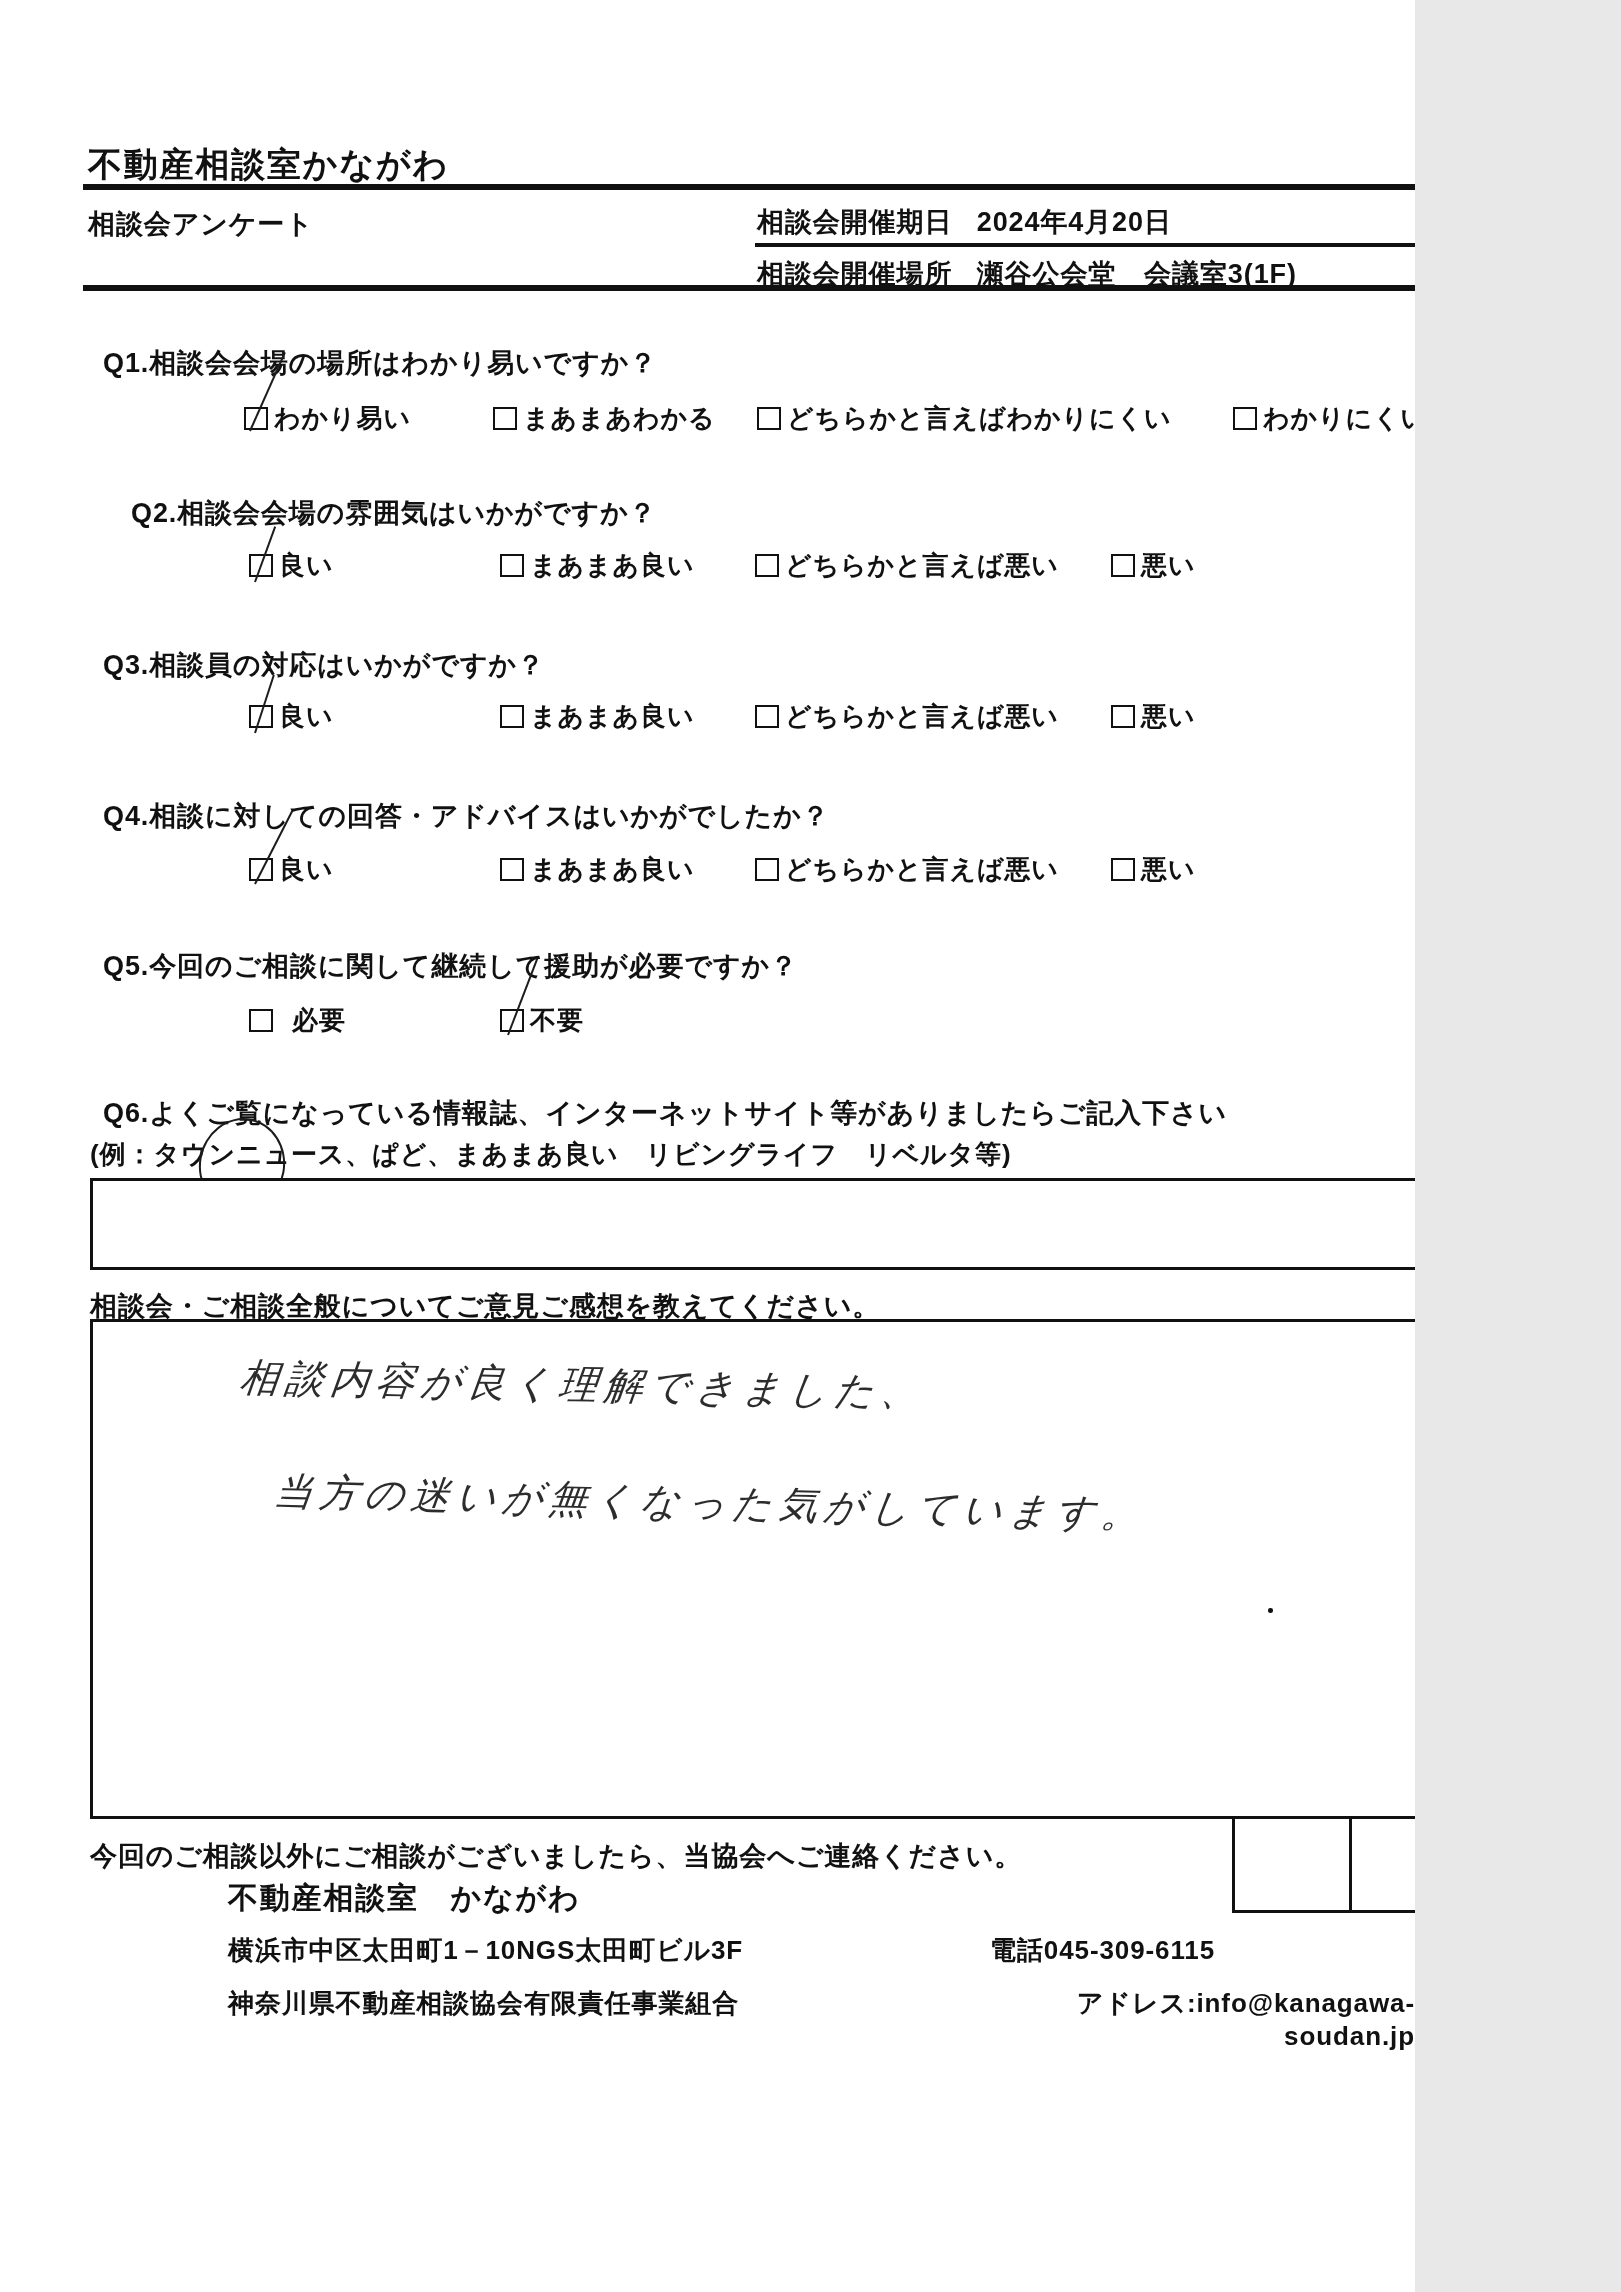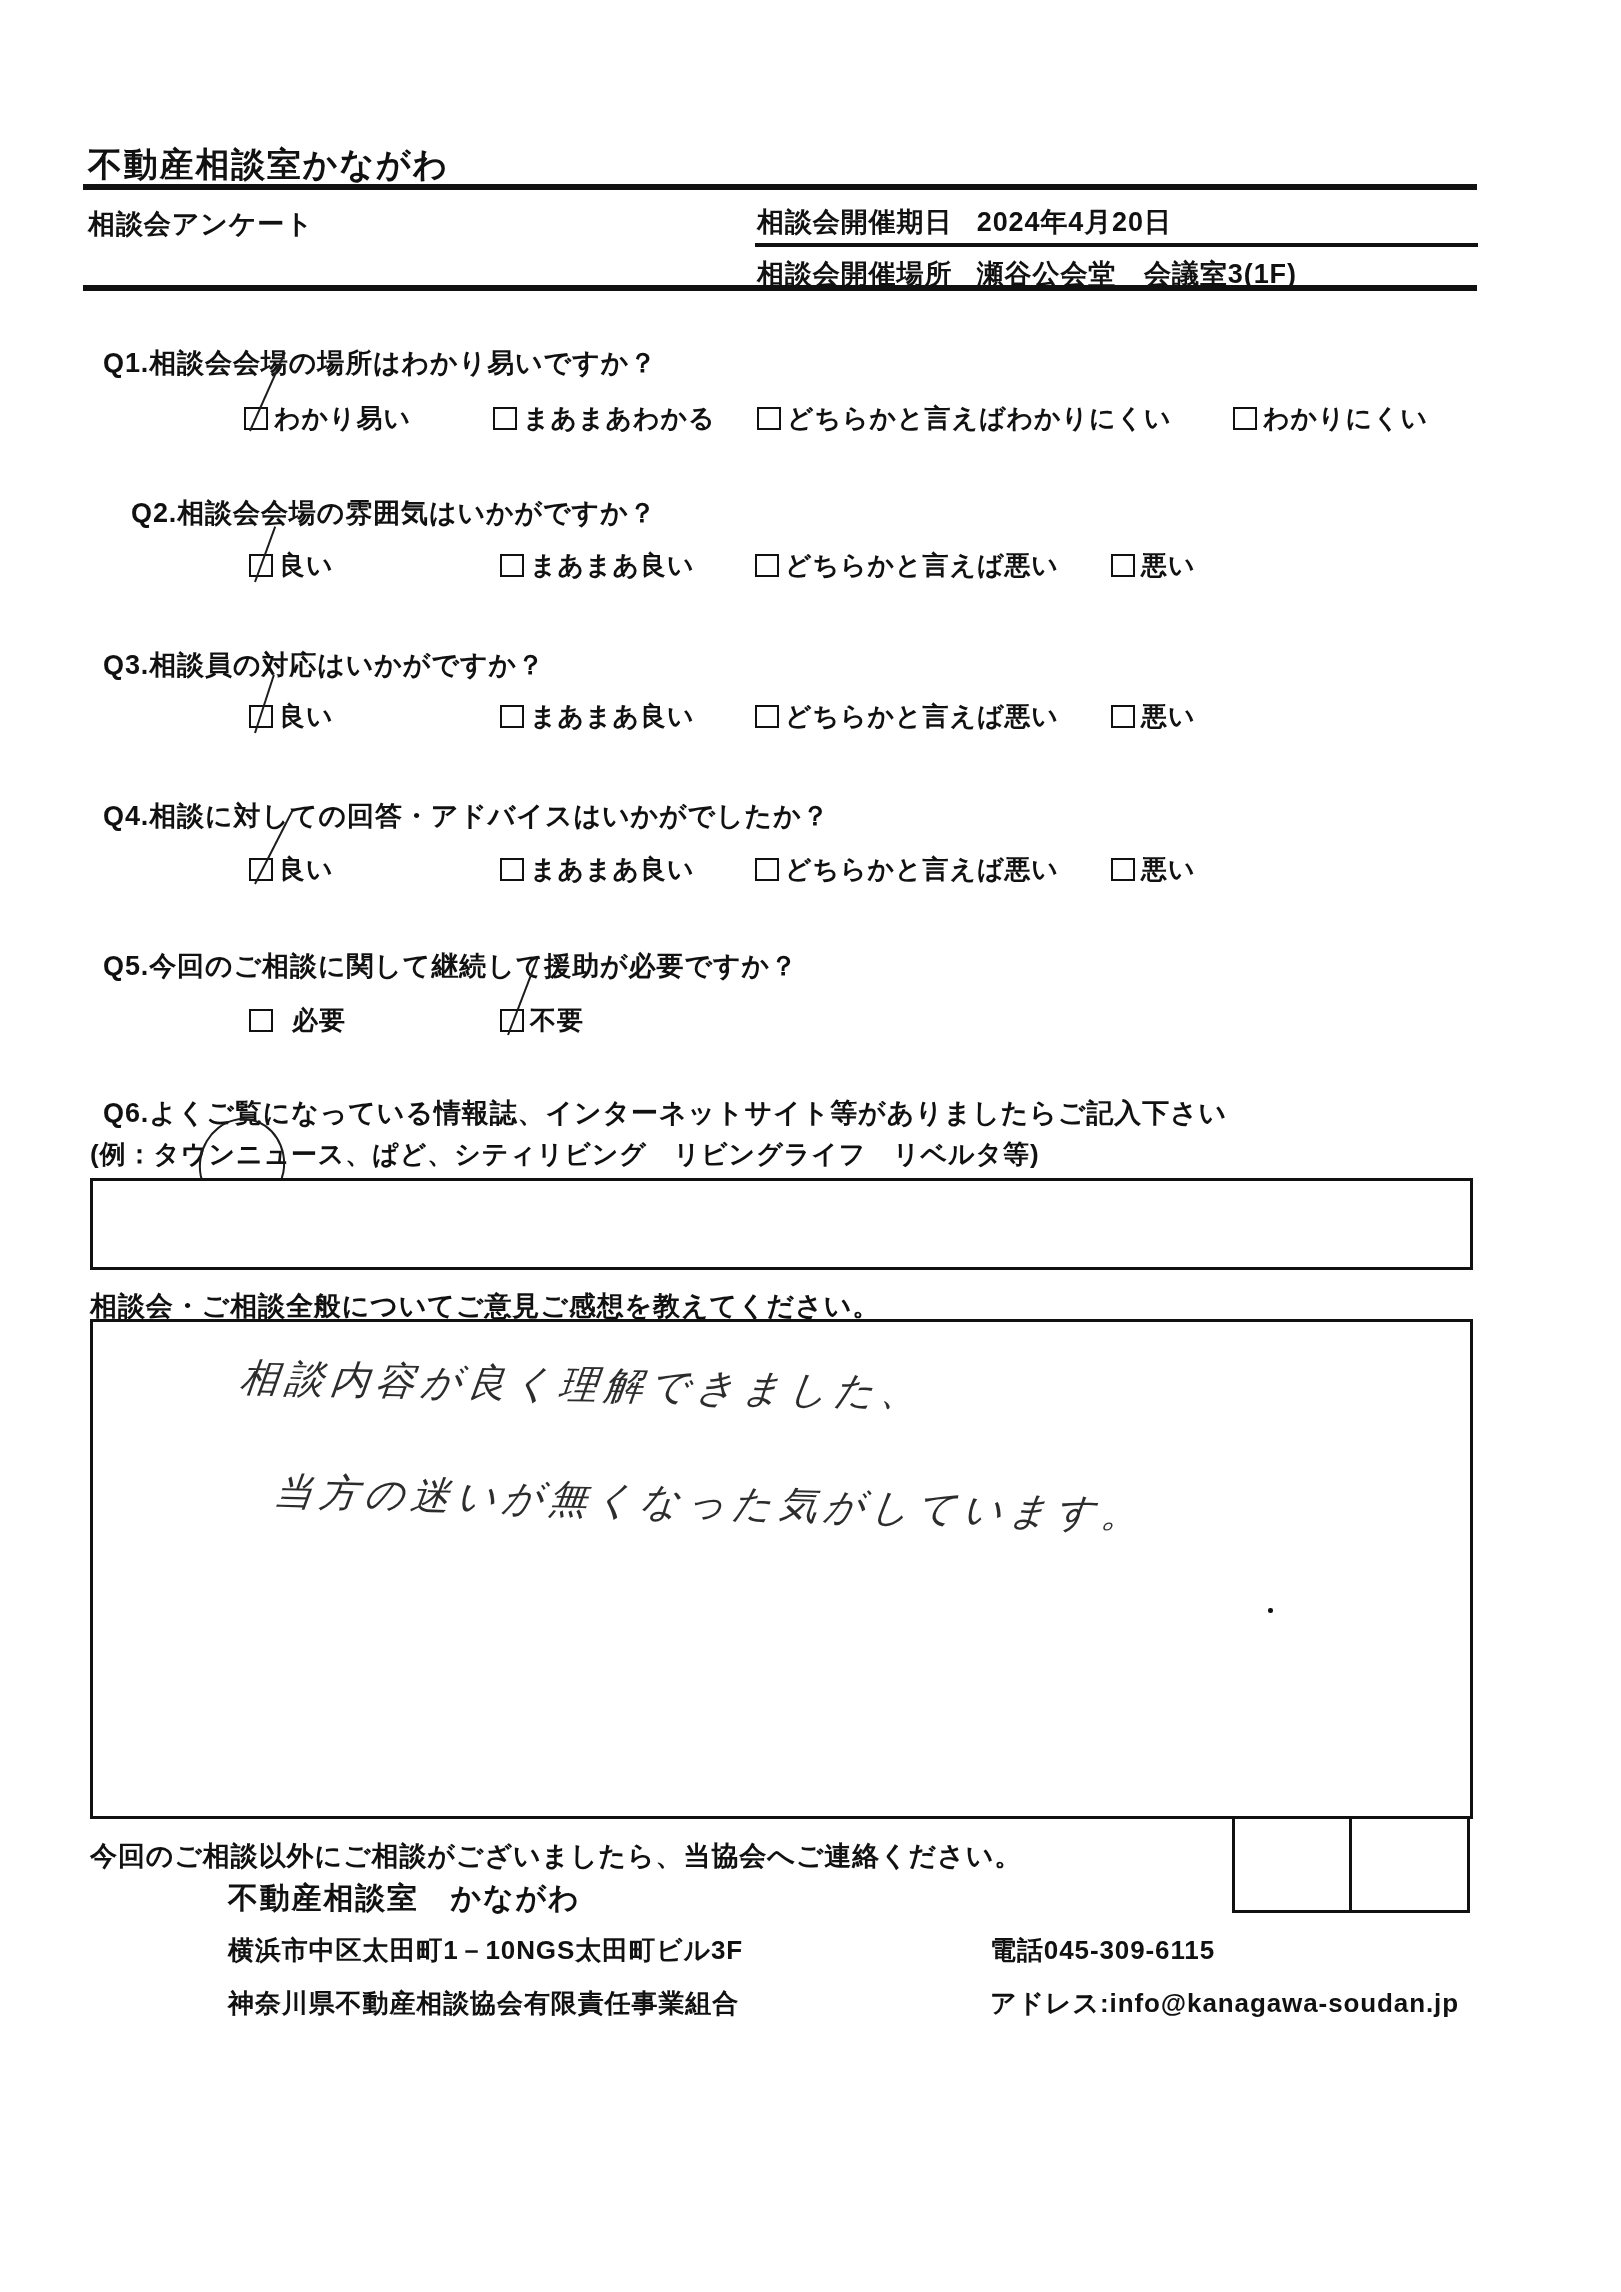--- a/index.html
+++ b/index.html
@@ -1,22 +1,23 @@
 <!DOCTYPE html>
 <html style="font-size:14.3px"><head>
 <meta charset="utf-8">
 <style>
   html,body{margin:0;padding:0;background:#e8e8e8;}
   .page{
     position:relative;
-    width:1621px;height:2293px;
+    width:1403px;height:2293px;
     background:#ffffff;
     font-family:"Liberation Sans","DejaVu Sans",sans-serif;
     color:#111;
     overflow:hidden;
+    padding-left:12px;
   }
   .abs{position:absolute;}
   .rule{position:absolute;background:#111;}
   .doc-title{font-size:34px;font-weight:700;letter-spacing:1.8px;}
   .hdr-text{font-size:27px;font-weight:700;letter-spacing:0.9px;}
   .q-title{font-size:27px;font-weight:700;letter-spacing:0.9px;white-space:nowrap;}
   .q-example{font-size:26px;font-weight:600;letter-spacing:0.9px;white-space:nowrap;}
   .opt-row{position:absolute;left:0;top:0;width:1621px;height:38px;}
   .opt{position:absolute;display:flex;align-items:center;white-space:nowrap;}
   .cb{
@@ -168,21 +169,21 @@
       <span class="opt-label">必要</span>
     </div>
     <div class="opt" style="left:500px;">
       <span class="cb"></span>
       <span class="opt-label">不要</span>
       <span class="slash" style="left:7.2px;top:-50px;height:82px;transform:rotate(21deg);"></span>
     </div>
   </div>
 
   <div class="abs q-title" style="left:103px;top:1095px;">Q6.よくご覧になっている情報誌、インターネットサイト等がありましたらご記入下さい</div>
-  <div class="abs q-example" style="left:90px;top:1137px;">(例：タウンニュース、ぱど、シティリビング　リビングライフ　リベルタ等)</div>
+  <div class="abs q-example" style="left:90px;top:1137px;">(例：タウンニュース、ぱど、まあまあ良い　リビングライフ　リベルタ等)</div>
   <div class="oval" style="left:199px;top:1118px;width:82px;height:90px;"></div>
   <div class="answer-box" style="left:90px;top:1178px;width:1377px;height:86px;"></div>
 
   <div class="abs q-title" style="left:90px;top:1288px;">相談会・ご相談全般についてご意見ご感想を教えてください。</div>
   <div class="answer-box" style="left:90px;top:1319px;width:1377px;height:494px;"></div>
   <div class="hand" style="left:240px;top:1358px;transform:rotate(1.2deg) skewX(-5deg);">相談内容が良く理解できました、</div>
   <div class="hand" style="left:274px;top:1476px;transform:rotate(1.5deg) skewX(-5deg);">当方の迷いが無くなった気がしています。</div>
   <div class="dot" style="left:1268px;top:1608px;"></div>
 
   <div class="abs ftr-note" style="left:90px;top:1838px;">今回のご相談以外にご相談がございましたら、当協会へご連絡ください。</div>

